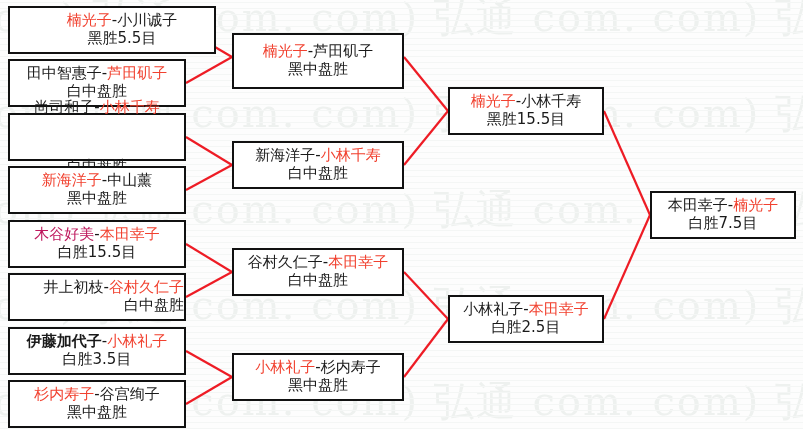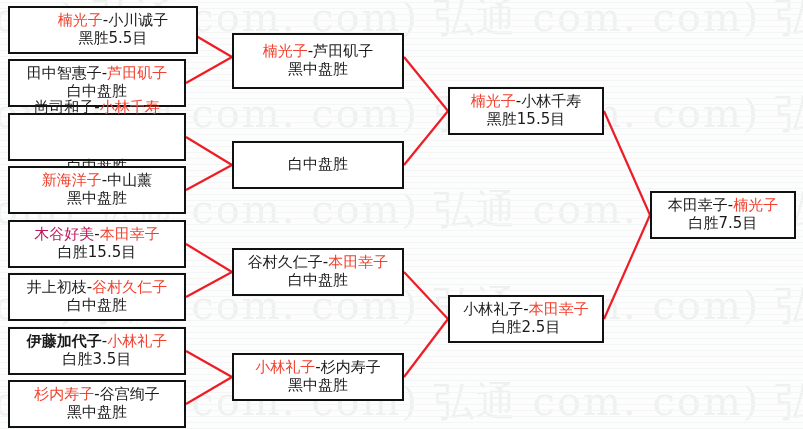--- a/index.html
+++ b/index.html
@@ -171,57 +171,58 @@
       <line x1="186" y1="404" x2="232" y2="377" stroke="#ee1c25" stroke-width="2.2"></line>
       <line x1="404" y1="57" x2="448" y2="111" stroke="#ee1c25" stroke-width="2.2"></line>
       <line x1="404" y1="165" x2="448" y2="111" stroke="#ee1c25" stroke-width="2.2"></line>
       <line x1="404" y1="272" x2="448" y2="319" stroke="#ee1c25" stroke-width="2.2"></line>
       <line x1="404" y1="377" x2="448" y2="319" stroke="#ee1c25" stroke-width="2.2"></line>
       <line x1="604" y1="111" x2="650" y2="215" stroke="#ee1c25" stroke-width="2.2"></line>
       <line x1="604" y1="319" x2="650" y2="215" stroke="#ee1c25" stroke-width="2.2"></line>
     </svg>
 
   <div id="boxes">
-      <div class="match-box" style="left: 8px; top: 6px; width: 190px; height: 48px; border-color: rgb(17, 17, 17); padding-left: 20px;">
+      <div class="match-box" style="left: 8px; top: 6px; width: 208px; height: 48px; border-color: rgb(17, 17, 17); padding-left: 20px;">
         <div class="match-players"><span class="p-win" style="color: rgb(241, 65, 47);">楠光子</span><span class="p-sep">-</span><span class="p-lose" style="color: rgb(26, 26, 26);">小川诚子</span></div>
         <div class="match-result">黑胜5.5目</div>
       </div>
       <div class="match-box" style="left: 8px; top: 59px; width: 178px; height: 48px; border-color: rgb(17, 17, 17);">
         <div class="match-players"><span class="p-lose" style="color: rgb(26, 26, 26);">田中智惠子</span><span class="p-sep">-</span><span class="p-win" style="color: rgb(241, 65, 47);">芦田矶子</span></div>
         <div class="match-result">白中盘胜</div>
       </div>
       <div class="match-box" style="left: 8px; top: 113px; width: 178px; height: 48px; border-color: rgb(17, 17, 17); gap: 41px;">
         <div class="match-players"><span class="p-lose" style="color: rgb(26, 26, 26);">尚司和子</span><span class="p-sep">-</span><span class="p-win" style="color: rgb(241, 65, 47);">小林千寿</span></div>
         <div class="match-result">白中盘胜</div>
       </div>
       <div class="match-box" style="left: 8px; top: 166px; width: 178px; height: 48px; border-color: rgb(17, 17, 17);">
         <div class="match-players"><span class="p-win" style="color: rgb(241, 65, 47);">新海洋子</span><span class="p-sep">-</span><span class="p-lose" style="color: rgb(26, 26, 26);">中山薰</span></div>
         <div class="match-result">黑中盘胜</div>
       </div>
       <div class="match-box" style="left: 8px; top: 220px; width: 178px; height: 48px; border-color: rgb(17, 17, 17);">
         <div class="match-players"><span class="p-lose" style="color: #be185d;">木谷好美</span><span class="p-sep">-</span><span class="p-win" style="color: rgb(241, 65, 47);">本田幸子</span></div>
         <div class="match-result">白胜15.5目</div>
       </div>
-      <div class="match-box" style="left: 8px; top: 273px; width: 178px; height: 48px; border-color: rgb(17, 17, 17);">
+      <div class="match-box" style="left: 8px; top: 273px; width: 178px; height: 48px; border-color: rgb(17, 17, 17); align-items: flex-end;">
         <div class="match-players"><span class="p-lose" style="color: rgb(26, 26, 26);">井上初枝</span><span class="p-sep">-</span><span class="p-win" style="color: rgb(241, 65, 47);">谷村久仁子</span></div>
         <div class="match-result">白中盘胜</div>
       </div>
       <div class="match-box" style="left: 8px; top: 327px; width: 178px; height: 48px; border-color: rgb(17, 17, 17);">
         <div class="match-players"><span class="p-lose" style="color: rgb(26, 26, 26); font-weight: bold;">伊藤加代子</span><span class="p-sep">-</span><span class="p-win" style="color: rgb(241, 65, 47);">小林礼子</span></div>
         <div class="match-result">白胜3.5目</div>
       </div>
       <div class="match-box" style="left: 8px; top: 380px; width: 178px; height: 48px; border-color: rgb(17, 17, 17);">
         <div class="match-players"><span class="p-win" style="color: rgb(241, 65, 47);">杉内寿子</span><span class="p-sep">-</span><span class="p-lose" style="color: rgb(26, 26, 26);">谷宫绚子</span></div>
         <div class="match-result">黑中盘胜</div>
       </div>
       <div class="match-box" style="left: 232px; top: 33px; width: 172px; height: 56px; border-color: rgb(17, 17, 17);">
         <div class="match-players"><span class="p-win" style="color: rgb(241, 65, 47);">楠光子</span><span class="p-sep">-</span><span class="p-lose" style="color: rgb(26, 26, 26);">芦田矶子</span></div>
         <div class="match-result">黑中盘胜</div>
       </div>
       <div class="match-box" style="left: 232px; top: 141px; width: 172px; height: 48px; border-color: rgb(17, 17, 17);">
+        <div class="match-players"><span class="p-lose" style="color: rgb(26, 26, 26);">新海洋子</span><span class="p-sep">-</span><span class="p-win" style="color: rgb(241, 65, 47);">小林千寿</span></div>
         <div class="match-result">白中盘胜</div>
       </div>
       <div class="match-box" style="left: 232px; top: 248px; width: 172px; height: 48px; border-color: rgb(17, 17, 17);">
         <div class="match-players"><span class="p-lose" style="color: rgb(26, 26, 26);">谷村久仁子</span><span class="p-sep">-</span><span class="p-win" style="color: rgb(241, 65, 47);">本田幸子</span></div>
         <div class="match-result">白中盘胜</div>
       </div>
       <div class="match-box" style="left: 232px; top: 353px; width: 172px; height: 48px; border-color: rgb(17, 17, 17);">
         <div class="match-players"><span class="p-win" style="color: rgb(241, 65, 47);">小林礼子</span><span class="p-sep">-</span><span class="p-lose" style="color: rgb(26, 26, 26);">杉内寿子</span></div>
         <div class="match-result">黑中盘胜</div>
       </div>

